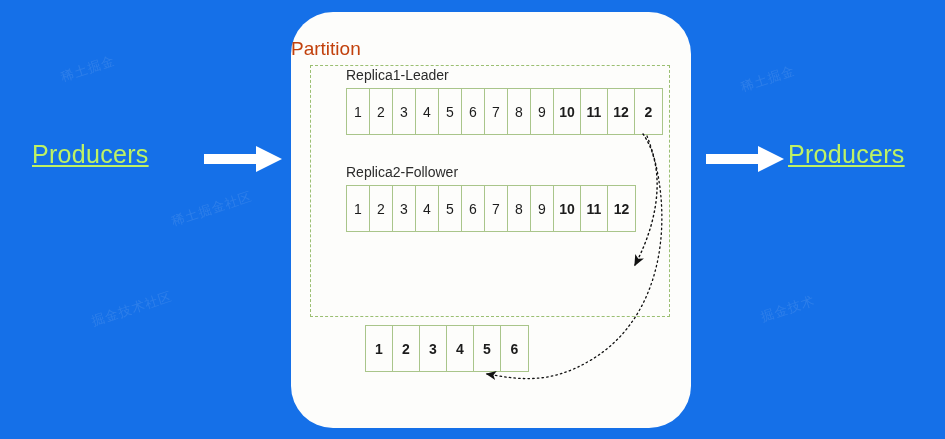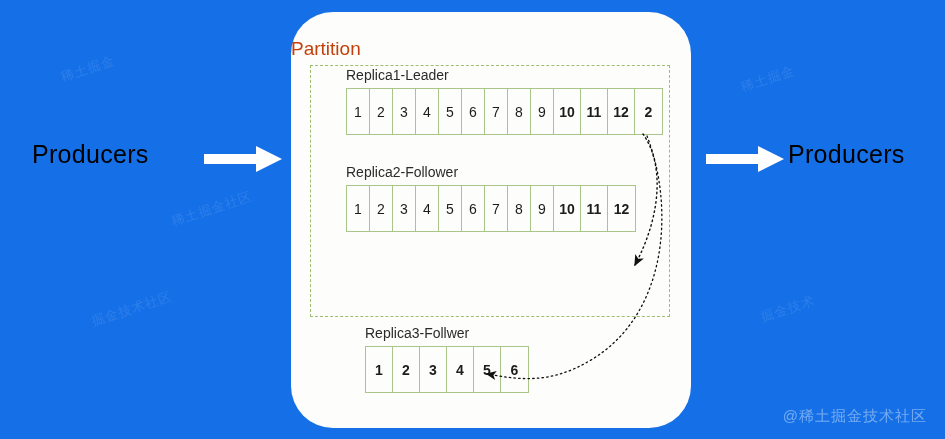--- a/index.html
+++ b/index.html
@@ -25,24 +25,25 @@
     transform: rotate(-18deg);
     white-space: nowrap;
     pointer-events: none;
     user-select: none;
   }
   .wm.dark { color: rgba(140,150,120,0.13); }
 
   
   .side-label {
     position: absolute;
-    color: #000000;
+    color: #bef264;
     font-size: 25px;
     letter-spacing: 0.3px;
     white-space: nowrap;
+    text-decoration: underline;
   }
   #producers-label { left: 32px;  top: 140px; }
   #consumers-label { left: 788px; top: 140px; }
 
   
   .block-arrow {
     position: absolute;
     top: 146px;
     width: 78px;
     height: 26px;
@@ -204,21 +205,20 @@
         <div class="cell">7</div>
         <div class="cell">8</div>
         <div class="cell">9</div>
         <div class="cell wide">10</div>
         <div class="cell wide">11</div>
         <div class="cell wide">12</div>
       </div>
     </div>
 
     <div class="replica-group" id="replica3-group">
-      <div class="replica-label">Replica3-Follwer</div>
       <div class="cells">
         <div class="cell wide">1</div>
         <div class="cell wide">2</div>
         <div class="cell wide">3</div>
         <div class="cell wide">4</div>
         <div class="cell wide">5</div>
         <div class="cell wide">6</div>
       </div>
     </div>
 
@@ -228,14 +228,13 @@
           <path d="M0,1 L8,4.5 L0,8 L2,4.5 Z" fill="#111111"></path>
         </marker>
       </defs>
 
       <path d="M352,122 C372,150 372,200 344,253" fill="none" stroke="#111111" stroke-width="1.4" stroke-dasharray="1.5,3.2" stroke-linecap="round" marker-end="url(#ah)"></path>
 
       <path d="M356,124 C382,190 380,300 300,348 C260,372 230,368 196,362" fill="none" stroke="#111111" stroke-width="1.3" stroke-dasharray="1.5,3.2" stroke-linecap="round" marker-end="url(#ah)"></path>
     </svg>
   </div>
 
-  <div id="corner-watermark">@稀土掘金技术社区</div>
 </div>
 
 </body></html>

